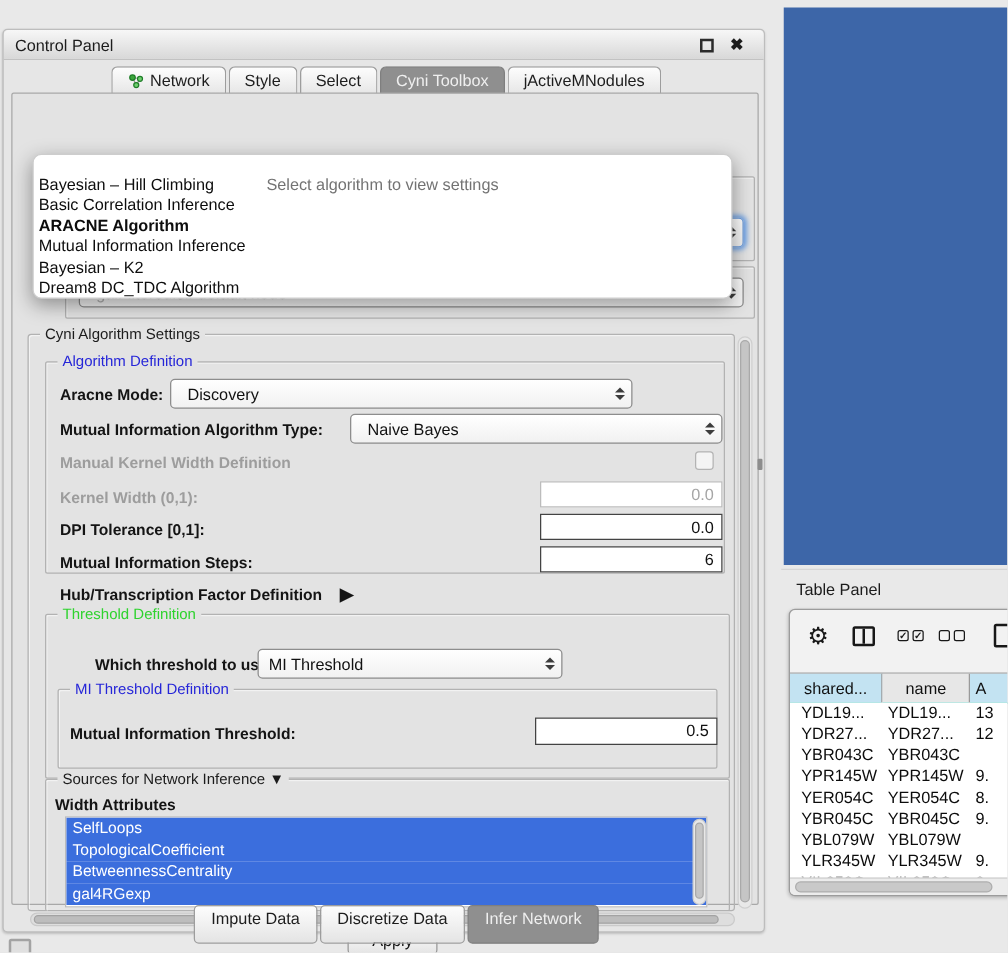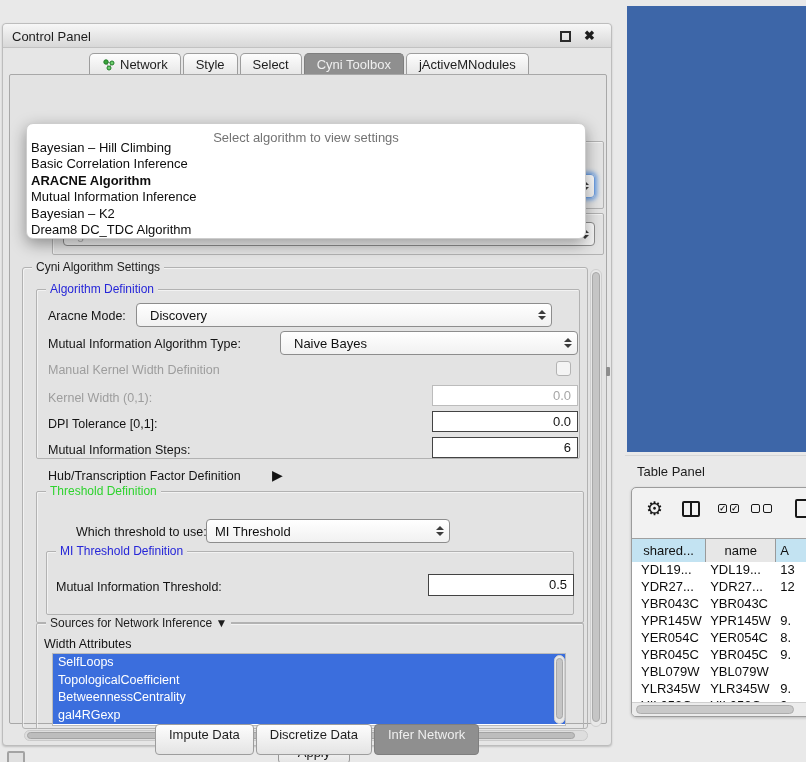--- a/index.html
+++ b/index.html
@@ -25,40 +25,40 @@
   
   #tab-pane { position:absolute; left:6px; top:50px; width:598px; height:650px;
     background:#e3e3e3; border:1px solid #a8a8a8; border-radius:2px; }
 
   
   .group { position:absolute; border:1px solid #b2b2b2; border-radius:2px;
     box-shadow: inset 1px 1px 0 rgba(255,255,255,.55); }
   .group-title { position:absolute; top:-8px; left:9px; background:#e3e3e3; padding:0 4px;
     font-size:12px; color:#1c1c1c; white-space:nowrap; }
 
-  .lbl { position:absolute; font-size:12.5px; font-weight:normal; color:#141414; white-space:nowrap; }
+  .lbl { position:absolute; font-size:12.5px; font-weight:bold; color:#141414; white-space:nowrap; }
   .lbl.dis { color:#9d9d9d; }
 
   .combo { position:absolute; height:24px; background:linear-gradient(#ffffff,#f1f1f1);
     border:1px solid #8d8d8d; border-radius:4px; display:flex; align-items:center; }
   .combo .val { font-size:13px; color:#111; padding-left:13px; flex:1; }
   .combo .spin { width:18px; display:flex; flex-direction:column; align-items:center; gap:2px; }
   .arr-up { width:0; height:0; border-left:4px solid transparent; border-right:4px solid transparent; border-bottom:4px solid #3c3c3c; }
   .arr-dn { width:0; height:0; border-left:4px solid transparent; border-right:4px solid transparent; border-top:4px solid #3c3c3c; }
 
   .field { position:absolute; height:21px; background:#fff; border:1px solid #434343;
     font-size:13px; color:#111; text-align:right; padding:2px 6px 0 0; }
   .field.dis { border:1px solid #bcbcbc; color:#a6a6a6; }
 
   .checkbox { position:absolute; width:15px; height:15px; border:1px solid #b3b3b3; border-radius:3px; background:#f4f4f4; }
 
   
   #algo-popup { position:absolute; left:16px; top:48px; width:560px; height:116px; background:#fff;
     border:1px solid #cdcdcd; border-radius:7px; box-shadow:0 5px 16px rgba(0,0,0,.38); z-index:30; overflow:hidden; }
-  #dd-prompt { text-align:center; font-size:13px; color:#737373; padding-top:6px; height:16px; }
+  #dd-prompt { text-align:center; font-size:13px; color:#737373; padding-top:16px; height:16px; }
   .dd-item { font-size:13px; color:#0d0d0d; height:16.4px; line-height:16.4px; padding-left:4px; white-space:nowrap; }
   .dd-item.bold { font-weight:bold; }
 
   
   .vscroll-track { position:absolute; width:12px; background:#e8e8e8; border:1px solid #cfcfcf; border-radius:6px; }
   .vscroll-thumb { position:absolute; left:1px; right:1px; background:#c5c5c5; border:1px solid #a9a9a9; border-radius:5px; }
   .hscroll-track { position:absolute; height:11px; background:#dedede; border:1px solid #cacaca; border-radius:6px; }
   .hscroll-thumb { position:absolute; top:1px; bottom:1px; background:#bdbdbd; border:1px solid #a3a3a3; border-radius:5px; }
 
   
@@ -184,21 +184,21 @@
         <span class="group-title">Cyni Algorithm Settings</span>
       </div>
       <div class="vscroll-track" style="left:580px;top:194px;height:458px;">
         <div class="vscroll-thumb" style="top:2px;height:450px;"></div>
       </div>
 
       <div class="group" style="left:26px;top:214px;width:544px;height:170px;">
         <span class="group-title" id="algdef-title" style="color: rgb(38, 38, 216);">Algorithm Definition</span>
       </div>
       <span class="lbl" style="left:38px;top:234px;">Aracne Mode:</span>
-      <div class="combo" style="left:126px;top:228px;width:416px;gap:48px;">
+      <div class="combo" style="left:126px;top:228px;width:370px;gap:48px;">
         <span class="val">Discovery</span>
         <span class="spin">
             <i class="arr-up"></i>
             <i class="arr-dn"></i>
           </span>
       </div>
       <span class="lbl" style="left:38px;top:262px;">Mutual Information Algorithm Type:</span>
       <div class="combo" style="left:270px;top:256px;width:298px;">
         <span class="val">Naive Bayes</span>
         <span class="spin">

